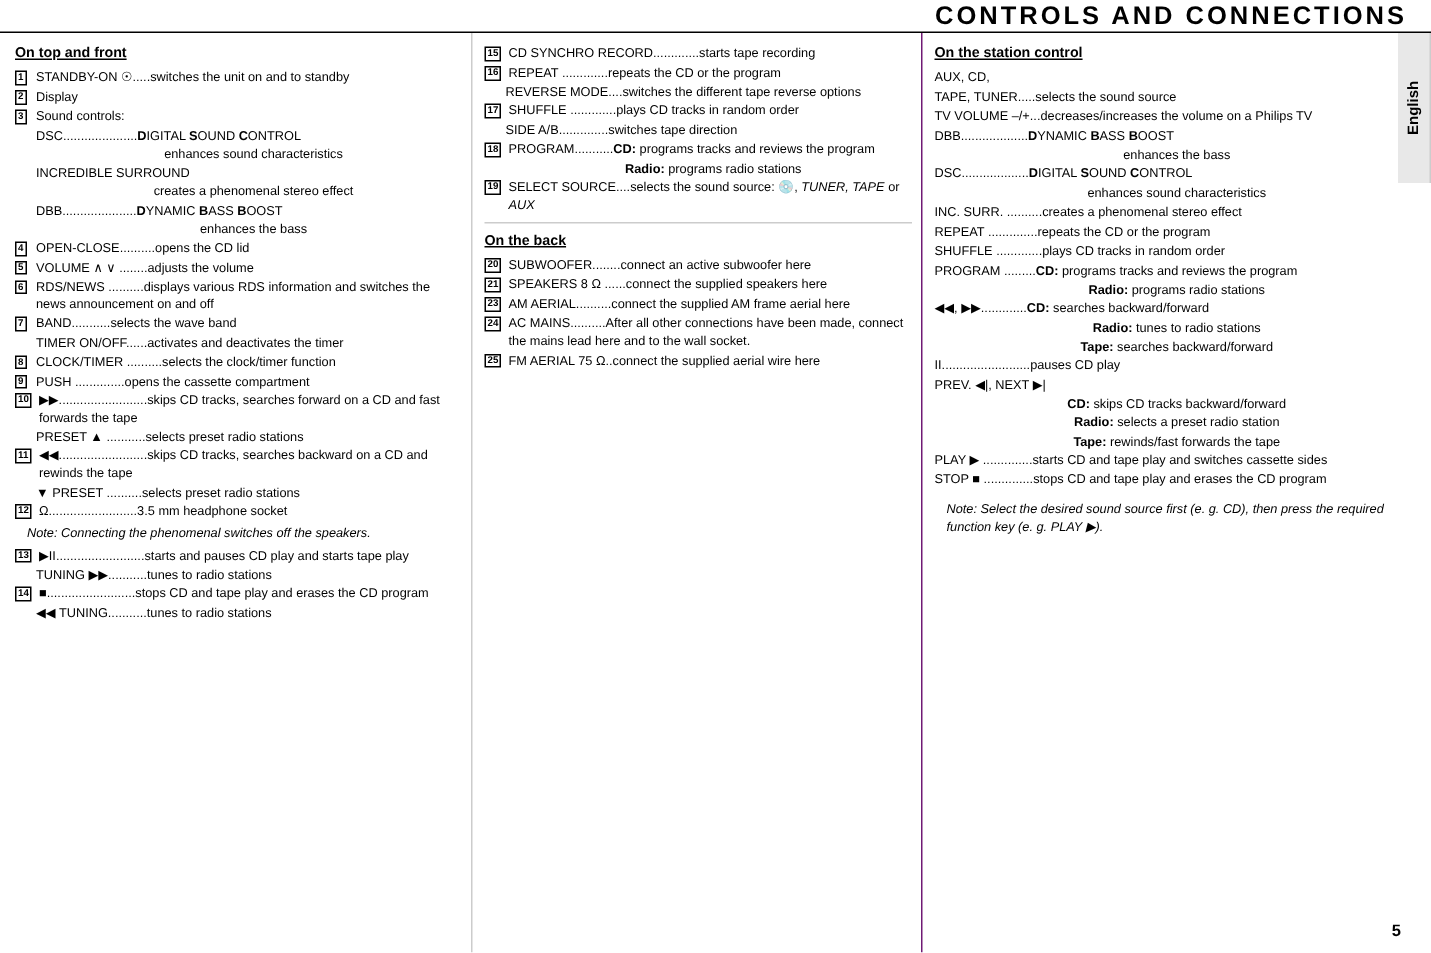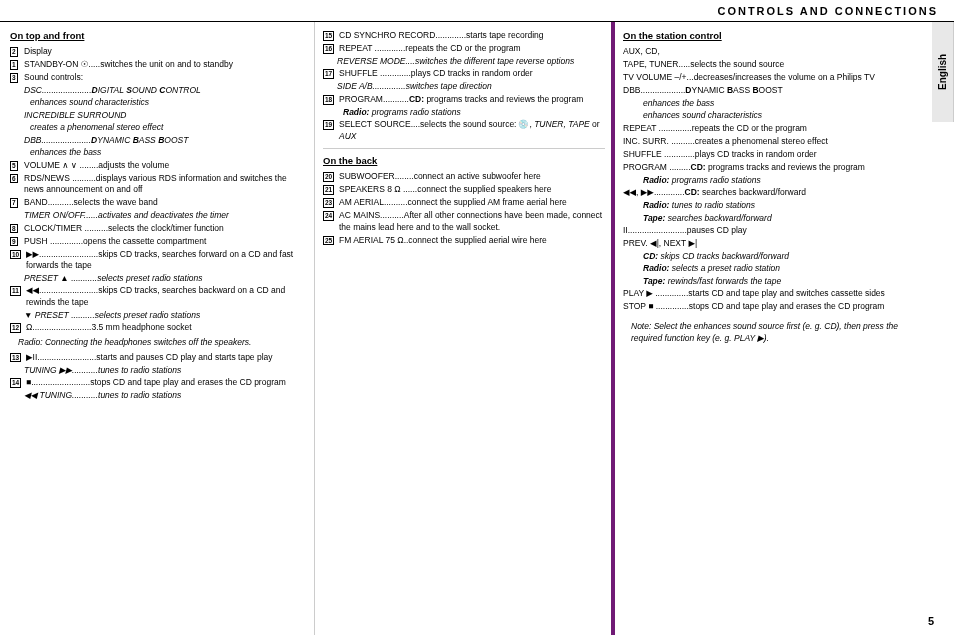--- a/index.html
+++ b/index.html
@@ -19,21 +19,21 @@
       position: absolute;
       top: 0; right: 0; left: 0;
       height: 22px;
       display: flex;
       align-items: center;
       justify-content: flex-end;
       padding-right: 16px;
       border-bottom: 1px solid #000;
     }
     .header-title {
-      font-size: 11px;
+      font-size: 17px;
       font-weight: bold;
       letter-spacing: 2px;
       text-transform: uppercase;
     }
 
     
     .english-tab {
       position: absolute;
       right: 0;
       top: 22px;
@@ -74,21 +74,21 @@
     .left-col {
       width: 315px;
       padding: 8px 6px 6px 10px;
       border-right: 1px solid #ccc;
     }
 
     
     .mid-col {
       width: 300px;
       padding: 8px 6px 6px 8px;
-      border-right: 4px solid #701a75;
+      border-right: 1px solid #701a75;
     }
 
     
     .right-col {
       flex: 1;
       padding: 8px 6px 6px 8px;
     }
 
     .section-title {
       font-size: 9.5px;
@@ -132,25 +132,25 @@
       margin-top: 3px;
       margin-bottom: 3px;
       padding-left: 8px;
       line-height: 1.4;
     }
 
     .sub-entry {
       padding-left: 14px;
       margin-bottom: 1px;
       line-height: 1.35;
-      font-style: italic;
     }
 
     .indented {
       padding-left: 20px;
+      text-align: center;
     }
 
     .dots {
       display: inline;
     }
 
     hr.section-divider {
       border: none;
       border-top: 1px solid #ccc;
       margin: 6px 0;
@@ -168,39 +168,43 @@
 </div>
 
 <div class="page-number">5</div>
 
 <div class="content">
 
   <div class="left-col">
     <div class="section-title">On top and front</div>
 
     <div class="entry">
+      <span style="min-width:14px;"><span class="entry-num-box">1</span></span>
+      <span class="entry-content">STANDBY-ON ☉<span class="dots">.....</span>switches the unit on and to standby</span>
+    </div>
+    <div class="entry">
       <span style="min-width:14px;"><span class="entry-num-box">2</span></span>
       <span class="entry-content">Display</span>
-    </div>
-    <div class="entry">
-      <span style="min-width:14px;"><span class="entry-num-box">1</span></span>
-      <span class="entry-content">STANDBY-ON ☉<span class="dots">.....</span>switches the unit on and to standby</span>
     </div>
     <div class="entry">
       <span style="min-width:14px;"><span class="entry-num-box">3</span></span>
       <span class="entry-content">Sound controls:</span>
     </div>
     <div class="sub-entry">DSC<span class="dots">.....................</span><span class="bold-letter">D</span>IGITAL <span class="bold-letter">S</span>OUND <span class="bold-letter">C</span>ONTROL</div>
     <div class="sub-entry indented">enhances sound characteristics</div>
     <div class="sub-entry">INCREDIBLE SURROUND</div>
     <div class="sub-entry indented">creates a phenomenal stereo effect</div>
     <div class="sub-entry">DBB<span class="dots">.....................</span><span class="bold-letter">D</span>YNAMIC <span class="bold-letter">B</span>ASS <span class="bold-letter">B</span>OOST</div>
     <div class="sub-entry indented">enhances the bass</div>
 
     <div class="entry">
+      <span style="min-width:14px;"><span class="entry-num-box">4</span></span>
+      <span class="entry-content">OPEN-CLOSE<span class="dots">..........</span>opens the CD lid</span>
+    </div>
+    <div class="entry">
       <span style="min-width:14px;"><span class="entry-num-box">5</span></span>
       <span class="entry-content">VOLUME ∧ ∨<span class="dots"> ........</span>adjusts the volume</span>
     </div>
     <div class="entry">
       <span style="min-width:14px;"><span class="entry-num-box">6</span></span>
       <span class="entry-content">RDS/NEWS<span class="dots"> ..........</span>displays various RDS information and switches the news announcement on and off</span>
     </div>
     <div class="entry">
       <span style="min-width:14px;"><span class="entry-num-box">7</span></span>
       <span class="entry-content">BAND<span class="dots">...........</span>selects the wave band</span>
@@ -221,21 +225,21 @@
     <div class="sub-entry">PRESET ▲<span class="dots"> ...........</span>selects preset radio stations</div>
     <div class="entry">
       <span style="min-width:16px;"><span class="entry-num-box">11</span></span>
       <span class="entry-content">◀◀<span class="dots">.........................</span>skips CD tracks, searches backward on a CD and rewinds the tape</span>
     </div>
     <div class="sub-entry">▼ PRESET<span class="dots"> ..........</span>selects preset radio stations</div>
     <div class="entry">
       <span style="min-width:16px;"><span class="entry-num-box">12</span></span>
       <span class="entry-content">Ω<span class="dots">.........................</span>3.5 mm headphone socket</span>
     </div>
-    <div class="note-text">Radio: Connecting the headphones switches off the speakers.</div>
+    <div class="note-text">Note: Connecting the phenomenal switches off the speakers.</div>
     <div class="entry">
       <span style="min-width:16px;"><span class="entry-num-box">13</span></span>
       <span class="entry-content">▶II<span class="dots">.........................</span>starts and pauses CD play and starts tape play</span>
     </div>
     <div class="sub-entry">TUNING ▶▶<span class="dots">...........</span>tunes to radio stations</div>
     <div class="entry">
       <span style="min-width:16px;"><span class="entry-num-box">14</span></span>
       <span class="entry-content">■<span class="dots">.........................</span>stops CD and tape play and erases the CD program</span>
     </div>
     <div class="sub-entry">◀◀ TUNING<span class="dots">...........</span>tunes to radio stations</div>
@@ -303,26 +307,29 @@
     <div class="entry">
       <span class="entry-content">TAPE, TUNER<span class="dots">.....</span>selects the sound source</span>
     </div>
     <div class="entry">
       <span class="entry-content">TV VOLUME –/+<span class="dots">...</span>decreases/increases the volume on a Philips TV</span>
     </div>
     <div class="entry">
       <span class="entry-content">DBB<span class="dots">...................</span><span class="bold-letter">D</span>YNAMIC <span class="bold-letter">B</span>ASS <span class="bold-letter">B</span>OOST</span>
     </div>
     <div class="sub-entry indented">enhances the bass</div>
+    <div class="entry">
+      <span class="entry-content">DSC<span class="dots">...................</span><span class="bold-letter">D</span>IGITAL <span class="bold-letter">S</span>OUND <span class="bold-letter">C</span>ONTROL</span>
+    </div>
     <div class="sub-entry indented">enhances sound characteristics</div>
     <div class="entry">
+      <span class="entry-content">INC. SURR.<span class="dots"> ..........</span>creates a phenomenal stereo effect</span>
+    </div>
+    <div class="entry">
       <span class="entry-content">REPEAT<span class="dots"> ..............</span>repeats the CD or the program</span>
-    </div>
-    <div class="entry">
-      <span class="entry-content">INC. SURR.<span class="dots"> ..........</span>creates a phenomenal stereo effect</span>
     </div>
     <div class="entry">
       <span class="entry-content">SHUFFLE<span class="dots"> .............</span>plays CD tracks in random order</span>
     </div>
     <div class="entry">
       <span class="entry-content">PROGRAM<span class="dots"> .........</span><span class="bold-letter">CD:</span> programs tracks and reviews the program</span>
     </div>
     <div class="sub-entry indented"><span class="bold-letter">Radio:</span> programs radio stations</div>
     <div class="entry">
       <span class="entry-content">◀◀, ▶▶<span class="dots">.............</span><span class="bold-letter">CD:</span> searches backward/forward</span>
@@ -339,17 +346,17 @@
     <div class="sub-entry indented"><span class="bold-letter">Radio:</span> selects a preset radio station</div>
     <div class="sub-entry indented"><span class="bold-letter">Tape:</span> rewinds/fast forwards the tape</div>
     <div class="entry">
       <span class="entry-content">PLAY ▶<span class="dots"> ..............</span>starts CD and tape play and switches cassette sides</span>
     </div>
     <div class="entry">
       <span class="entry-content">STOP ■<span class="dots"> ..............</span>stops CD and tape play and erases the CD program</span>
     </div>
 
     <div class="note-text" style="margin-top:8px;">
-      Note: Select the enhances sound source first (e. g. CD), then press the required function key (e. g. PLAY ▶).
+      Note: Select the desired sound source first (e. g. CD), then press the required function key (e. g. PLAY ▶).
     </div>
   </div>
 
 </div>
 
 </body></html>

